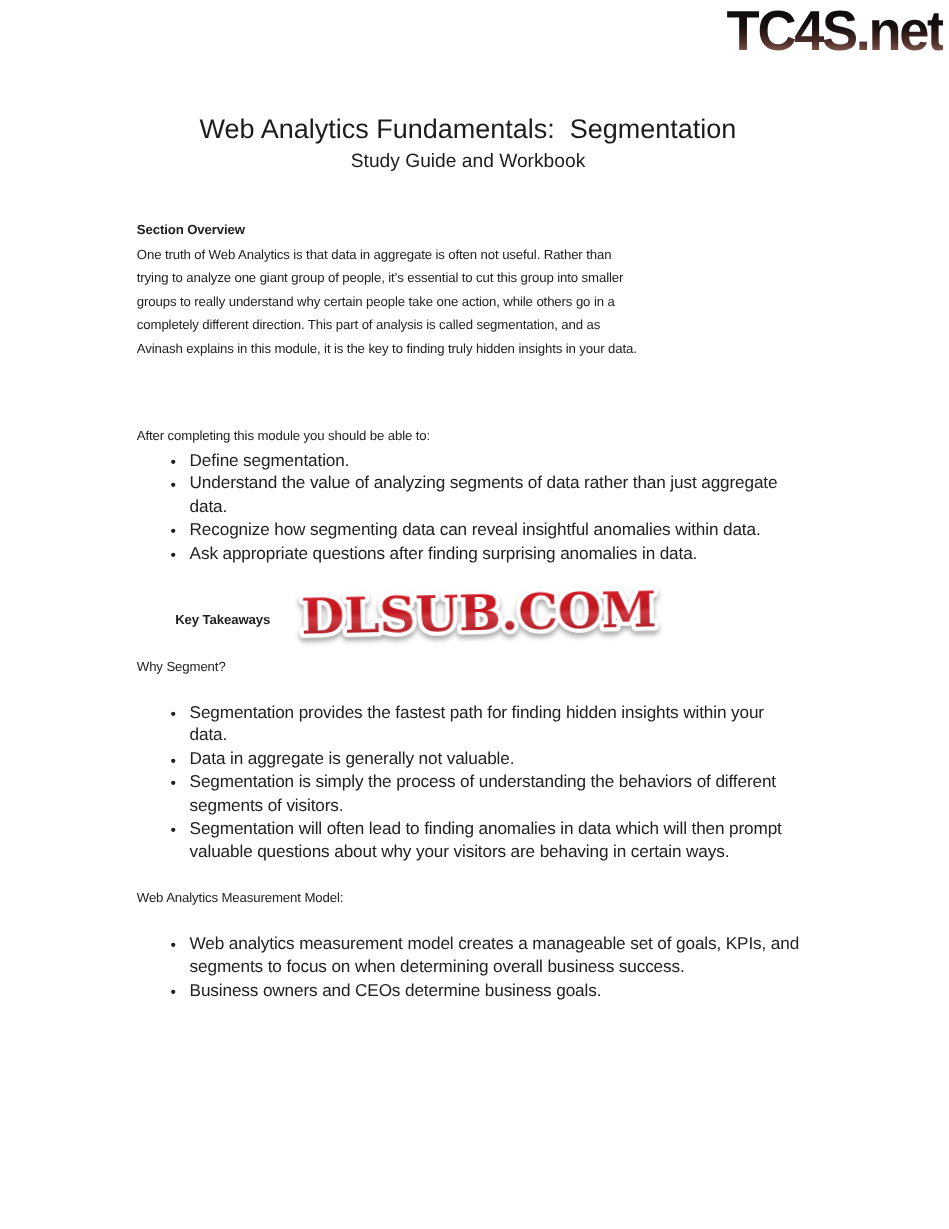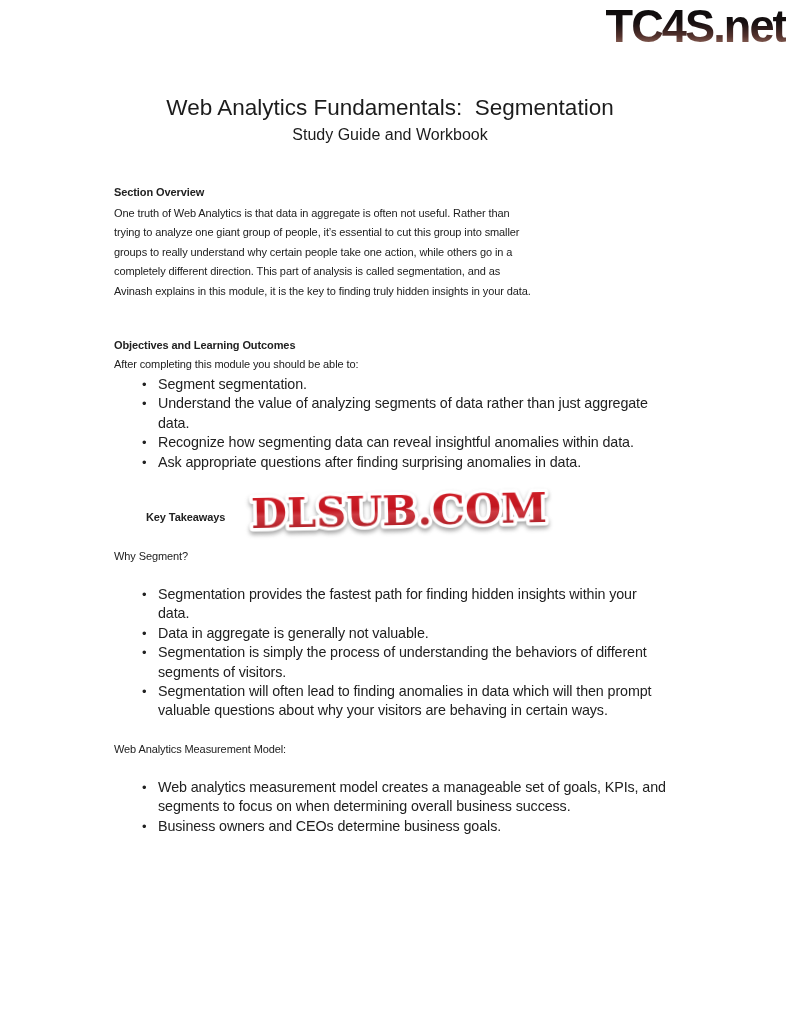--- a/index.html
+++ b/index.html
@@ -152,26 +152,25 @@
   <div class="doc-title">Web Analytics Fundamentals:  Segmentation</div>
   <div class="doc-subtitle">Study Guide and Workbook</div>
 
   <div class="block bold" style="top:183px;">Section Overview</div>
   <div class="block" style="top:204px;">One truth of Web Analytics is that data in aggregate is often not useful. Rather than
 trying to analyze one giant group of people, it’s essential to cut this group into smaller
 groups to really understand why certain people take one action, while others go in a
 completely different direction. This part of analysis is called segmentation, and as
 Avinash explains in this module, it is the key to finding truly hidden insights in your data.</div>
 
-  <div class="block bold" style="top:336px;">Objectives and Learning Outcomes</div>
   <div class="block" style="top:355px;">After completing this module you should be able to:</div>
   <ul class="bullets" style="top:375px;">
     <li>
         <span class="dot">•</span>
-        <span class="bt">Segment segmentation.</span>
+        <span class="bt">Define segmentation.</span>
       </li>
     <li>
         <span class="dot">•</span>
         <span class="bt">Understand the value of analyzing segments of data rather than just aggregate
 data.</span>
       </li>
     <li>
         <span class="dot">•</span>
         <span class="bt">Recognize how segmenting data can reveal insightful anomalies within data.</span>
       </li>

